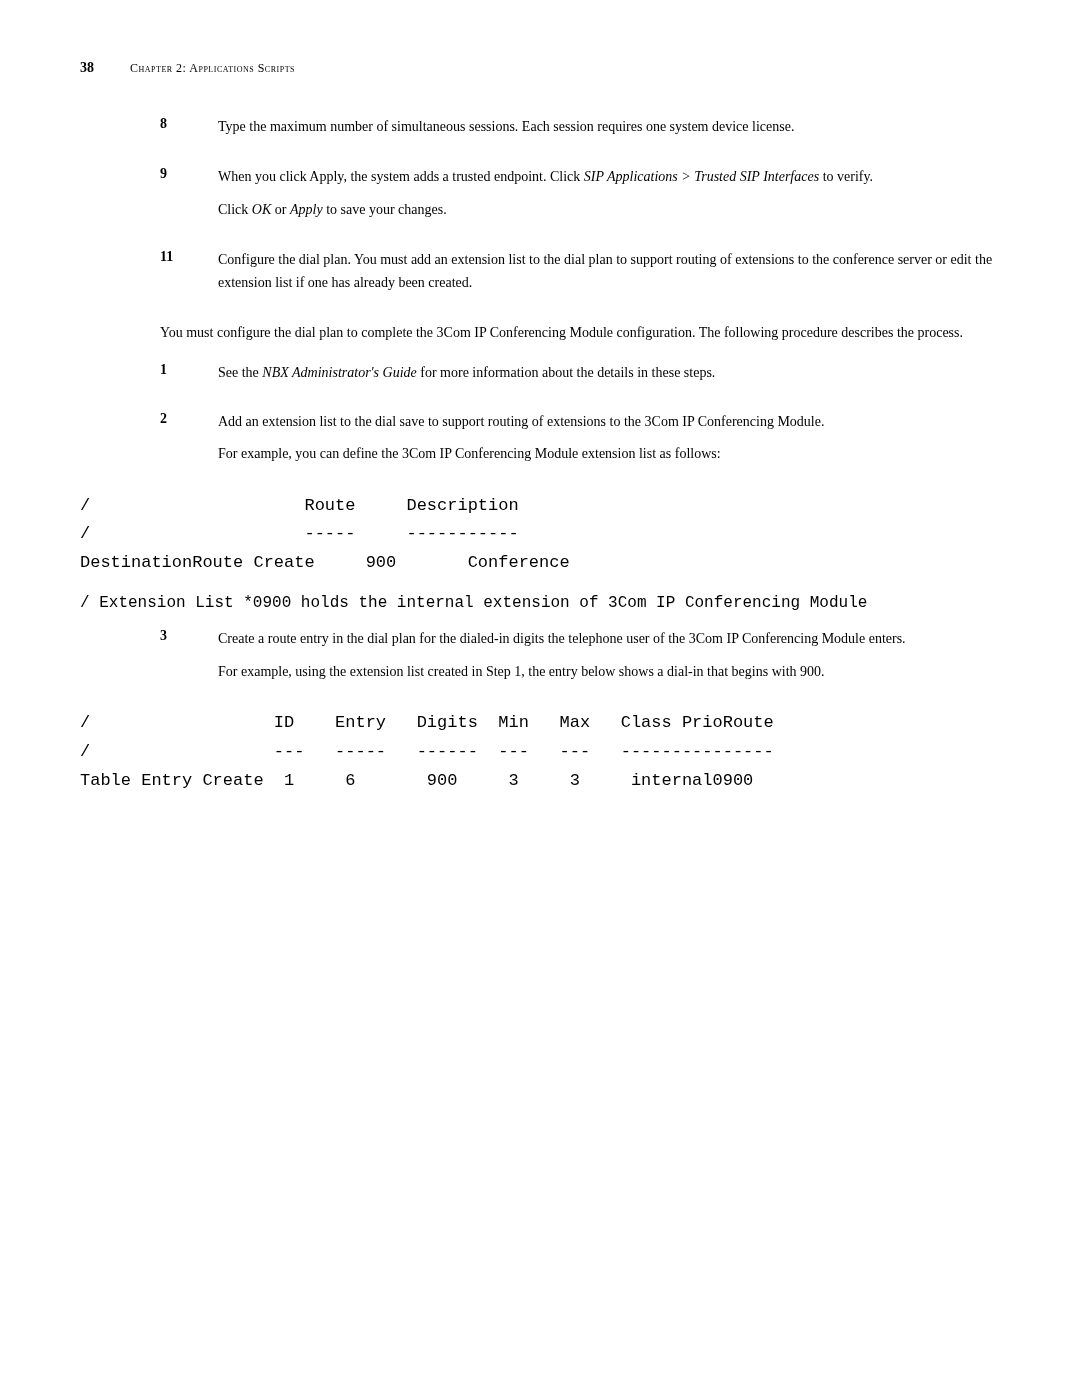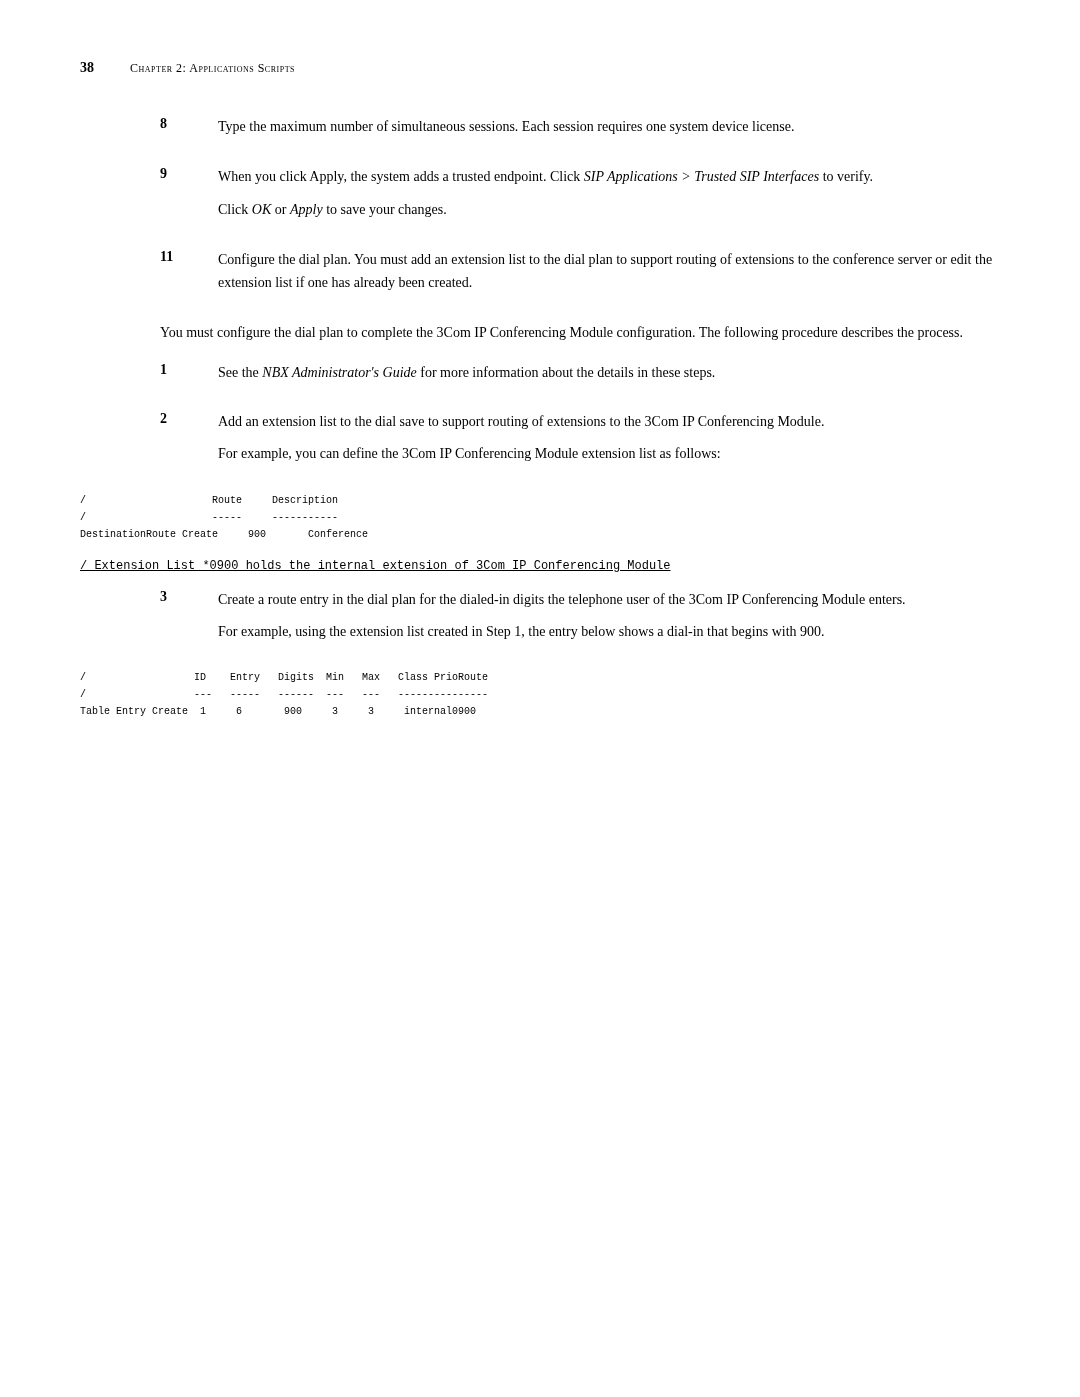--- a/index.html
+++ b/index.html
@@ -76,34 +76,33 @@
       margin-top: 8px;
     }
 
     .section-intro {
       margin-bottom: 18px;
       line-height: 1.6;
     }
 
     .code-block {
       font-family: 'Courier New', Courier, monospace;
-      font-size: 10px;
+      font-size: 17px;
       margin: 16px 0 16px -80px;
       line-height: 1.7;
       white-space: pre;
       color: #000;
     }
 
     .comment-line {
       font-family: 'Courier New', Courier, monospace;
-      font-size: 12px;
+      font-size: 16px;
       margin: 8px 0 16px -80px;
       white-space: pre;
       color: #000;
-      text-decoration: underline;
     }
 
     .sub-steps {
       margin-top: 16px;
     }
 
     .sub-numbered-item {
       display: flex;
       margin-bottom: 16px;
       align-items: flex-start;

